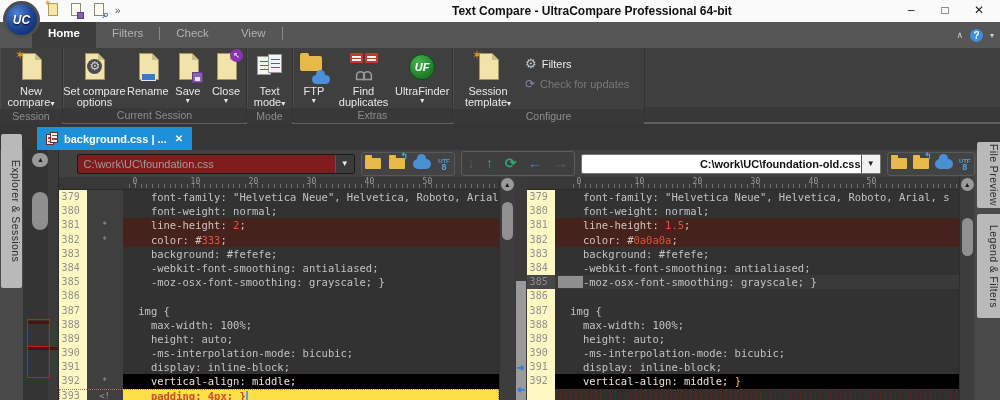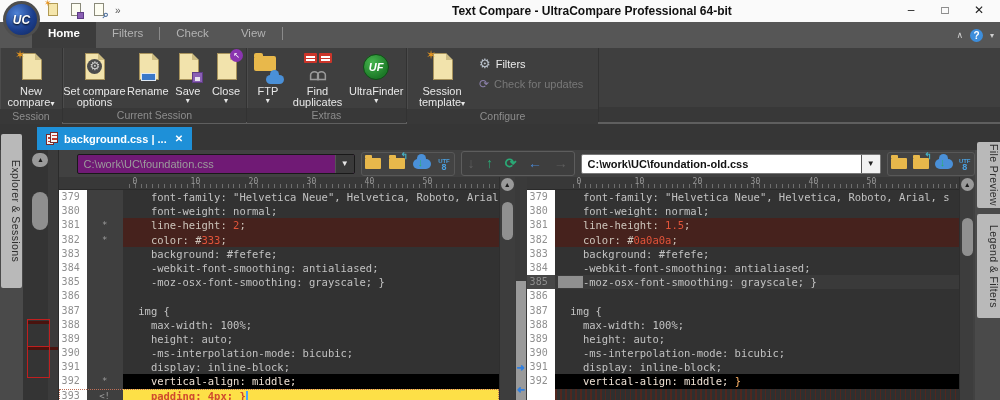--- a/index.html
+++ b/index.html
@@ -100,25 +100,25 @@
   .map-rect { position:absolute; left:4px; width:23px; border:1px solid #c01f1f; }
   .map-rect.r1 { top:169px; height:28px; } .map-rect.r2 { top:196px; height:32px; }
   .map-line { position:absolute; left:5px; height:3px; background:#4a130e; }
   .ml1 { top:171px; width:21px; } .ml2 { top:197px; width:30px; }
 
   .work { flex:1; display:flex; flex-direction:column; }
 
   
   .tbrow { height:27px; display:flex; align-items:center; padding-left:18px; background:#414141; }
   .pathbox { display:flex; height:20px; border:1px solid #191919; border-radius:2px; overflow:hidden; }
-  .pathbox.dark { width:278px; background:#701a75;justify-content:space-between; }
+  .pathbox.dark { width:278px; background:#7f1d1d;justify-content:space-between; }
   .pathbox.dark .ptxt { color:#9c9c9c; }
   .pathbox.dark .pdrop { background:#3a3a3a; color:#e8e8e8; }
   .pathbox.light { width:300px; background:#fff; border-color:#777; margin-left:6px; }
-  .pathbox.light .ptxt { color:#111; font-weight:bold; }
+  .pathbox.light .ptxt { color:#111; font-weight:bold;text-align:right; }
   .pathbox.light .pdrop { background:#f2f2f2; color:#222; }
   .ptxt { flex:1; font-size:11px; line-height:18px; padding-left:6px; white-space:nowrap; overflow:hidden; }
   .pdrop { width:19px; text-align:center; font-size:8px; line-height:18px; border-left:1px solid #555; }
   .icongrp { display:flex; align-items:center; justify-content:space-around; height:24px; border:1px solid #585858; border-radius:3px; background:#434343; margin-left:6px; }
   .icongrp.g94 { width:94px; } .icongrp.g88 { width:88px; }
   .pfold { position:relative; width:16px; height:11px; background:#e8b84b; border-radius:1px; }
   .pfold:before { content:""; position:absolute; left:0; top:-3px; width:7px; height:3px; background:#e8b84b; border-radius:1px 1px 0 0; }
   .pfold .fa { position:absolute; right:-3px; top:-7px; color:#45aec2; font-size:9px; font-weight:bold; }
   .pcloud { position:relative; width:18px; height:10px; background:#4a90d8; border-radius:6px; }
   .pcloud:before { content:""; position:absolute; left:4px; top:-5px; width:9px; height:9px; background:#4a90d8; border-radius:50%; }
@@ -133,21 +133,21 @@
   
   .panes { flex:1; display:flex; min-height:0; }
   .pane { display:flex; flex-direction:column; min-width:0; }
   .pane.pl { width:440px; } .pane.pr { width:432px; }
   .ruler { position:relative; height:13px; background:#383838; border-bottom:1px solid #2a2a2a; }
   .ruler .ticks { position:absolute; right:2px; bottom:1px; height:4px;
                   background:repeating-linear-gradient(to right, #6e6e6e 0 1px, transparent 1px 5.8px); }
   .rnum { position:absolute; bottom:3px; color:#9a9a9a; font-size:8px; font-family:"DejaVu Sans Mono", monospace; }
   .code { flex:1; overflow:hidden; font-family:"DejaVu Sans Mono", monospace; font-size:10.5px; }
   .crow { display:flex; height:14.2px; line-height:14.2px; }
-  .lnum { flex:0 0 28px; background:#ffffff; color:#8f8f8f; font-size:10px; padding-left:3px; }
+  .lnum { flex:0 0 28px; background:#fef9c3; color:#8f8f8f; font-size:10px; padding-left:3px; }
   .lmark { flex:0 0 36px; background:#3f3f3f; color:#9a9a9a; font-size:9px; text-align:center; }
   .ltext { flex:1; background:#323232; color:#c2c2c2; white-space:pre; overflow:hidden; padding-left:3px; }
   .t-dd .ltext { background:#46221d; color:#cdc5bb; }
   .t-da .ltext { background:#000000; color:#ecdfd2; }
   .t-hl .lnum { background:#474747; } .t-hl .ltext { background:#3a3a3a; }
   .t-cur .ltext { background:#fde047; }
   .t-cur { outline:1px dotted #bf6f57; outline-offset:-1px; }
   .t-gap .ltext { background:repeating-linear-gradient(to right, #50271f 0 1.5px, #2f2f2f 1.5px 5px); }
   .sg-d { color:#e2543a; }
   .sg-o { color:#cf4a2e; font-weight:bold; }
@@ -261,20 +261,33 @@
         <span class="ricon">
             <span class="rdoc"></span>
             <span class="ov-close">↖</span>
           </span>
         <span class="rlab"><span class="txt">Close</span><span class="caret-below">▾</span></span>
       </div>
     </div>
     <div class="rgl">Current Session</div>
   </div>
 
+  <div class="rgroup" style="width:46px">
+    <div class="rbtns">
+      <div class="rbtn">
+        <span class="ricon tmode">
+            <span class="d1"></span>
+            <span class="d2"></span>
+          </span>
+        <span class="rlab"><span class="txt">Text
+mode</span><span class="caret-in">▾</span></span>
+      </div>
+    </div>
+    <div class="rgl">Mode</div>
+  </div>
 
   <div class="rgroup" style="width:160px">
     <div class="rbtns">
       <div class="rbtn" style="width:42px">
         <span class="ricon ficon">
             <span class="folder"></span>
             <span class="cloud"></span>
           </span>
         <span class="rlab"><span class="txt">FTP</span><span class="caret-below">▾</span></span>
       </div>

